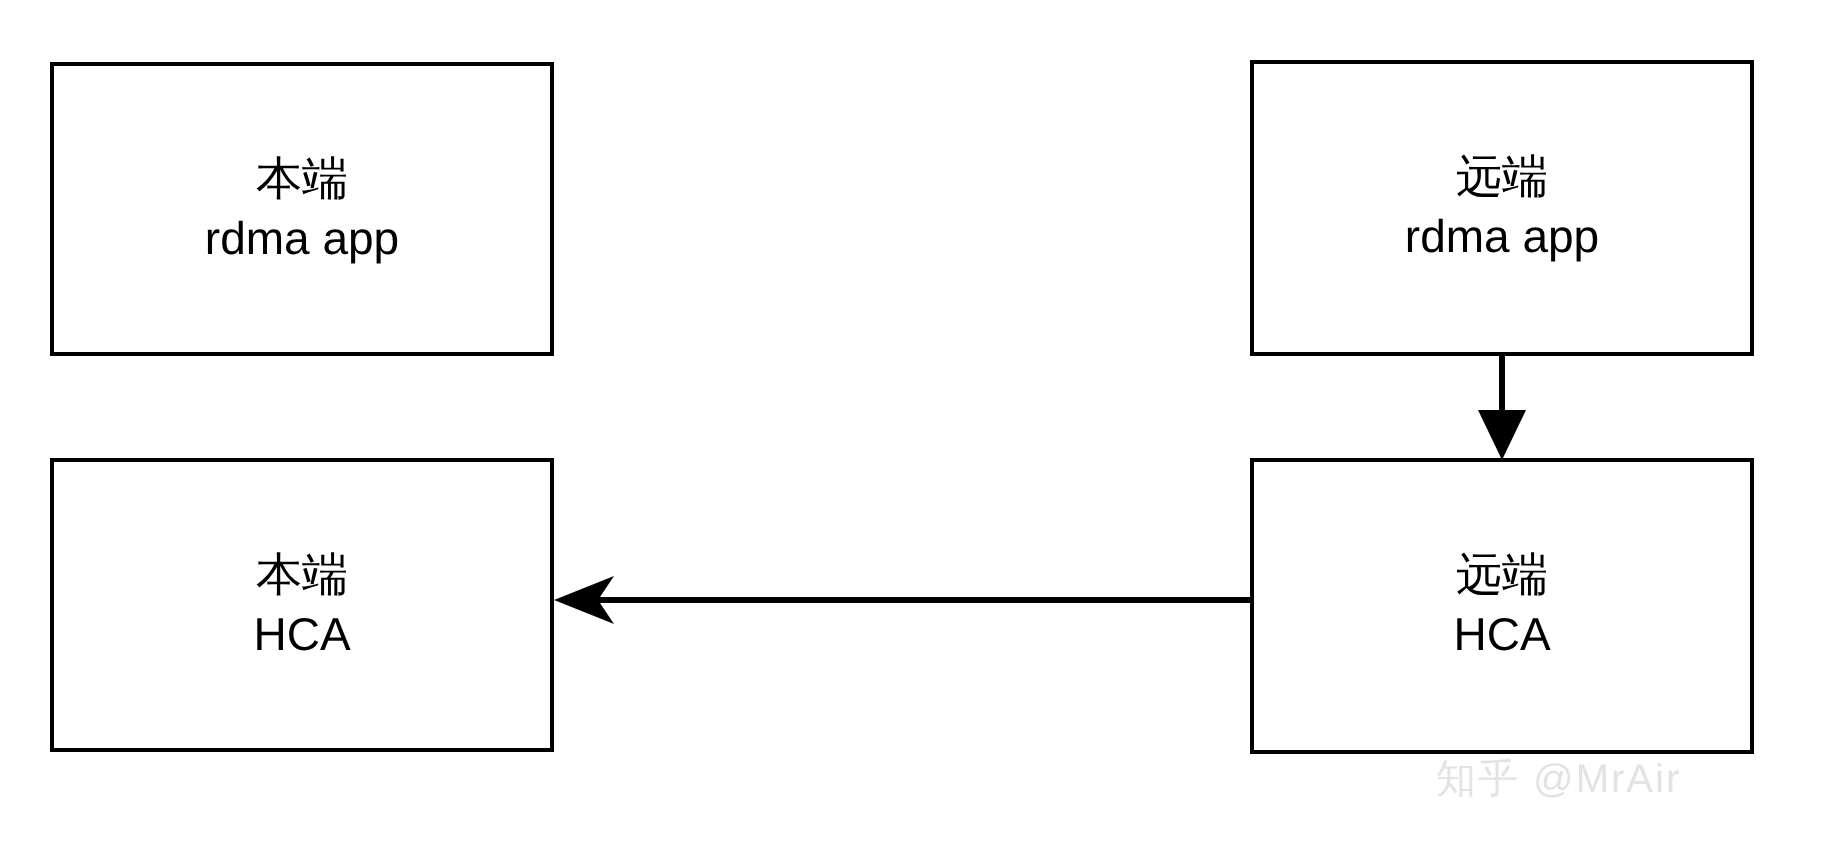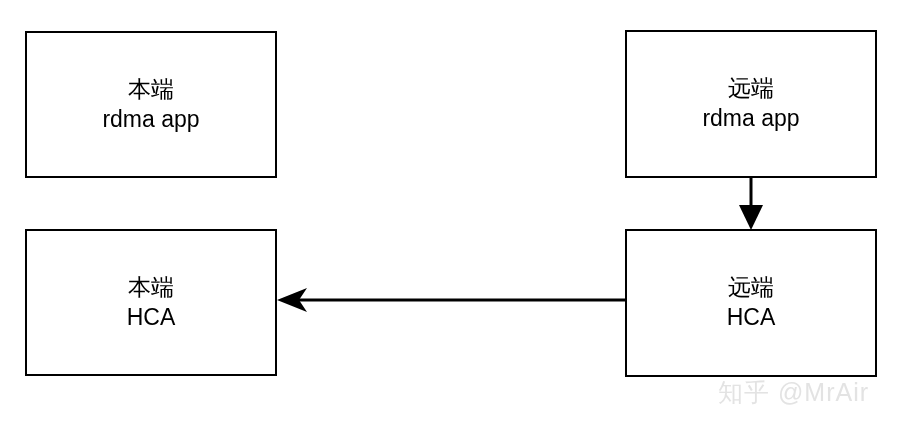--- a/index.html
+++ b/index.html
@@ -49,21 +49,21 @@
     width: 918px;
     height: 427px;
     pointer-events: none;
   }
 
   
   #watermark {
     position: absolute;
     left: 718px;
     top: 376px;
-    font-size: 25px;
+    font-size: 20px;
     color: #e3e3e3;
     letter-spacing: 1px;
     white-space: nowrap;
     user-select: none;
   }
 </style>
 </head>
 <body>
 
 <div id="canvas">

